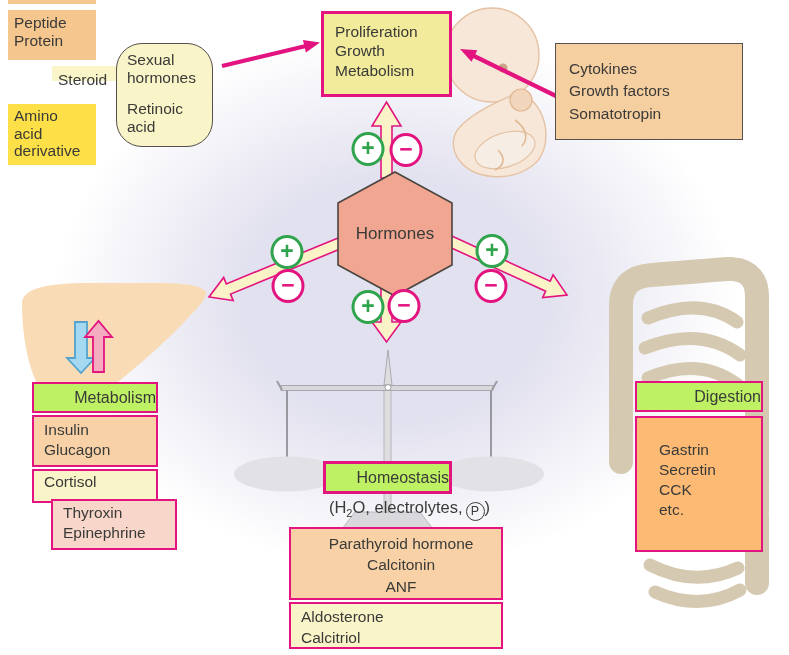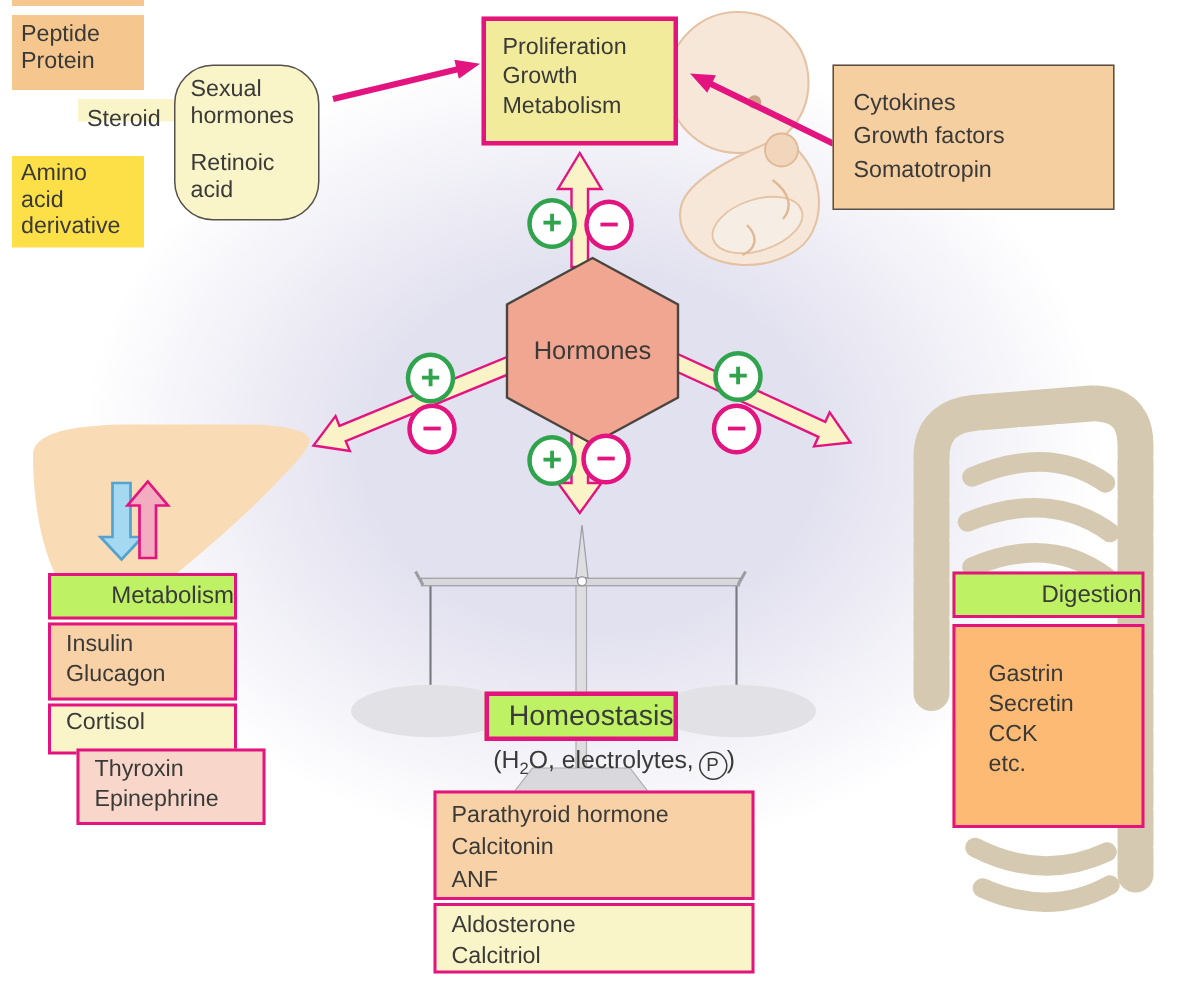--- a/index.html
+++ b/index.html
@@ -167,28 +167,28 @@
     <div class="abs header-cell" style="left:635px; top:381px; width:128px; height:31px;">
       <span>Digestion</span>
     </div>
     <div class="abs txt mag-border" style="left:635px; top:416px; width:128px; height:136px; background:#fdba74; padding:22px 0 0 22px; line-height:1.3;">
       <span class="line">Gastrin</span>
       <span class="line">Secretin</span>
       <span class="line">CCK</span>
       <span class="line">etc.</span>
     </div>
 
-    <div class="abs header-cell" style="left:323px; top:461px; width:129px; height:33px; border-width:3px; font-size:19px;">
+    <div class="abs header-cell" style="left:323px; top:461px; width:129px; height:33px; border-width:3px; font-size:16px;">
       <span>Homeostasis</span>
     </div>
     <div class="abs" style="left:286px; top:498px; width:204px; text-align:right; font-size:16.5px;">
       <span>(H</span><sub>2</sub><span>O, electrolytes,</span><span class="circp">P</span><span>)</span>
     </div>
 
-    <div class="abs txt mag-border" style="left:289px; top:527px; width:214px; height:73px; background:#F8D2A6; padding:4px 0 0 10px; line-height:1.38;">
+    <div class="abs txt mag-border" style="left:289px; top:527px; width:214px; height:73px; background:#F8D2A6; padding:4px 0 0 10px; line-height:1.38;text-align:center;">
       <span class="line">Parathyroid hormone</span>
       <span class="line">Calcitonin</span>
       <span class="line">ANF</span>
     </div>
     <div class="abs txt mag-border" style="left:289px; top:602px; width:214px; height:47px; background:#FAF4C9; padding:2px 0 0 10px; line-height:1.38;">
       <span class="line">Aldosterone</span>
       <span class="line">Calcitriol</span>
     </div>
   </div>
 

